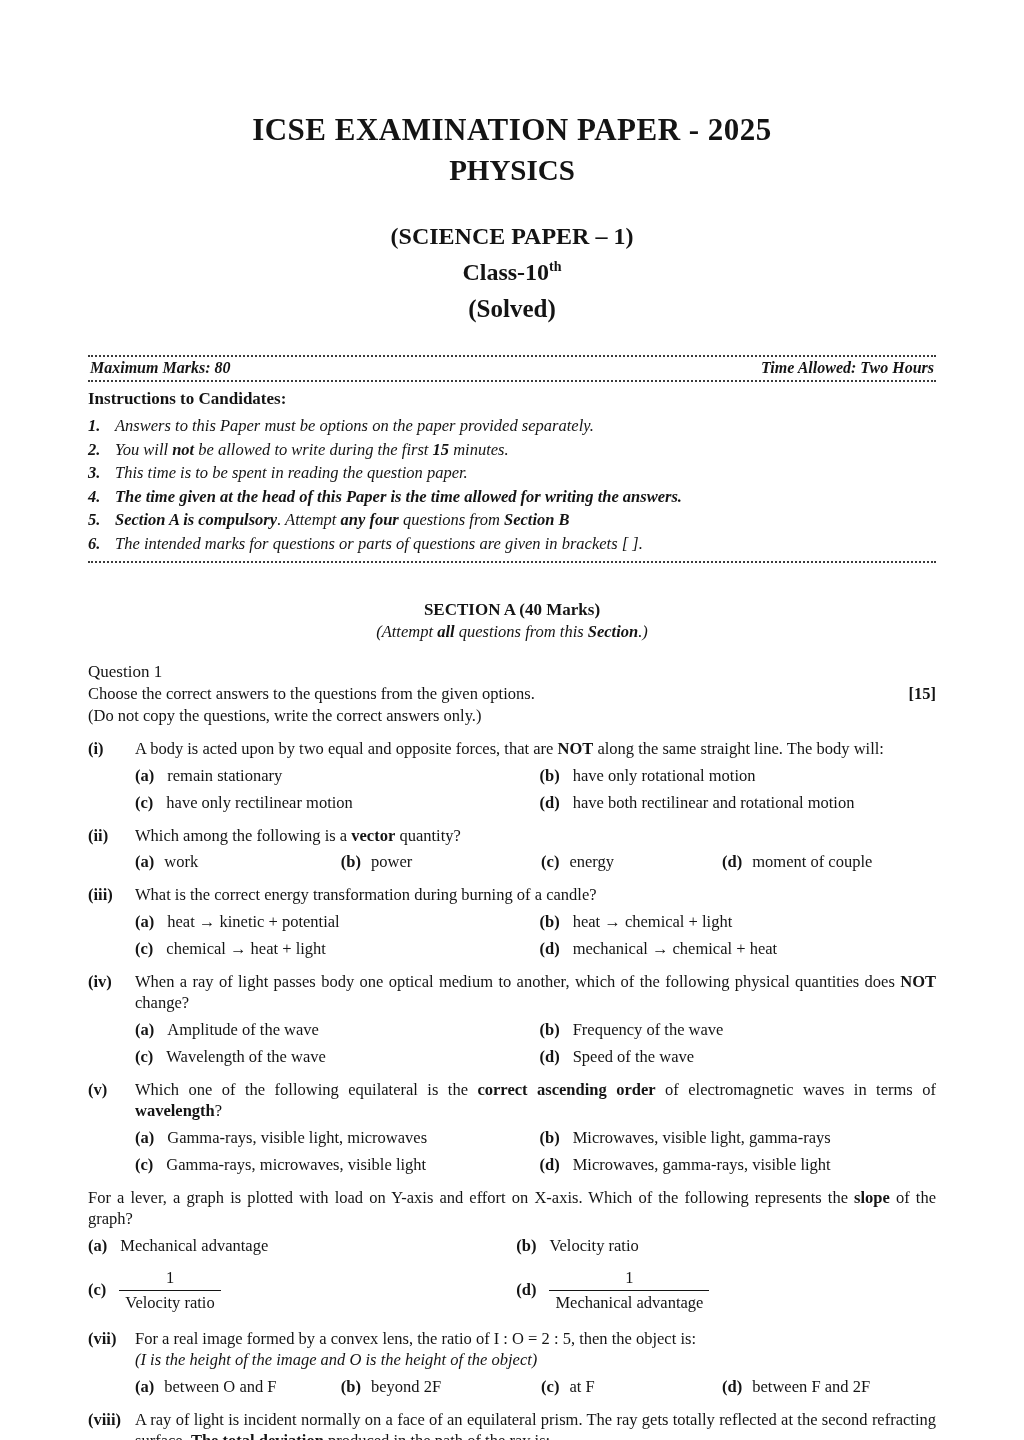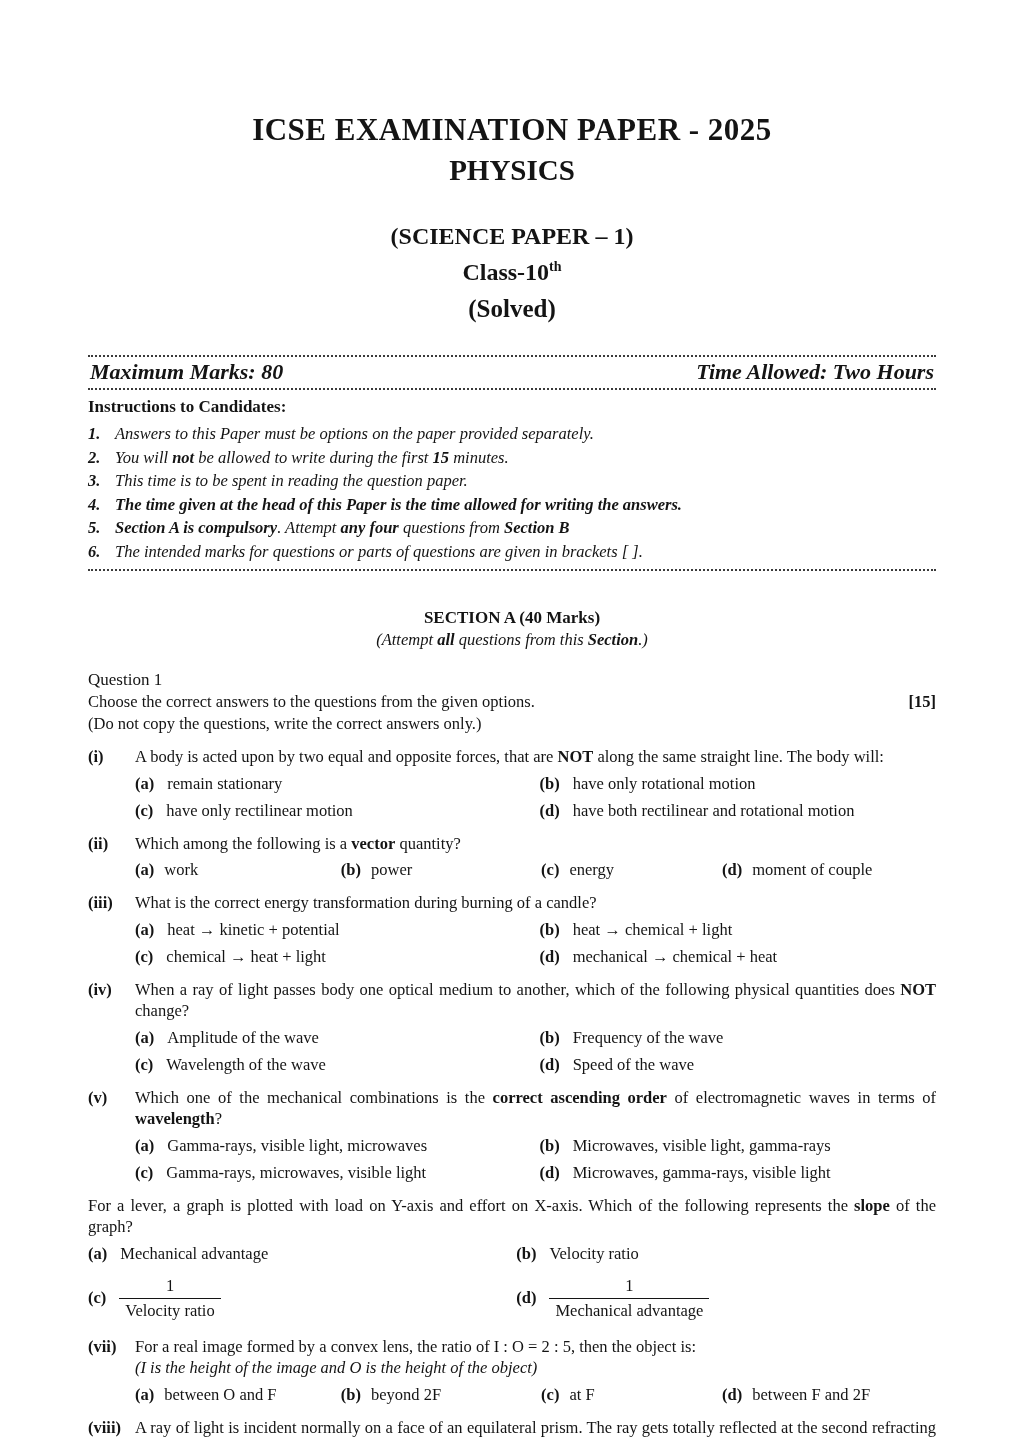--- a/index.html
+++ b/index.html
@@ -19,21 +19,21 @@
   .hdr-paper   { font-size:24px; font-weight:700; margin-top:36px; }
   .hdr-class   { font-size:24px; font-weight:700; margin-top:9px; }
   .hdr-class sup { font-size:14px; font-weight:700; }
   .hdr-solved  { font-size:25px; font-weight:700; margin-top:9px; }
 
   
   .dotted { border-top:2px dotted #3a3a3a; height:0; }
   .meta-bar { margin-top:32px; }
   .meta-row {
     display:flex; justify-content:space-between;
-    font-size:22px; font-weight:700; font-style:italic;
+    font-size:16px; font-weight:700; font-style:italic;
     padding:2px 2px 3px 2px;
   }
 
   
   .instr-heading { font-size:17px; font-weight:700; margin-top:7px; }
   .instr-list { margin-top:5px; }
   .instr-item { display:flex; font-size:16.5px; line-height:23.5px; }
   .instr-num { width:27px; flex:none; font-weight:700; font-style:italic; }
   .after-instr { margin-top:6px; }
 
@@ -230,21 +230,21 @@
             <div class="opt">
               <span class="opt-label">(d)</span>
               <span class="opt-text"><span>Speed of the wave</span></span>
             </div>
           </div>
         </div>
       </div>
       <div class="q">
         <div class="q-label">(v)</div>
         <div class="q-body">
-          <div class="q-text"><span>Which one of the mechanical combinations is the </span><span class="b ">correct ascending order</span><span> of electromagnetic waves in terms of </span><span class="b ">wavelength</span><span>?</span></div>
+          <div class="q-text"><span>Which one of the following equilateral is the </span><span class="b ">correct ascending order</span><span> of electromagnetic waves in terms of </span><span class="b ">wavelength</span><span>?</span></div>
           <div class="opt-row two">
             <div class="opt">
               <span class="opt-label">(a)</span>
               <span class="opt-text"><span>Gamma-rays, visible light, microwaves</span></span>
             </div>
             <div class="opt">
               <span class="opt-label">(b)</span>
               <span class="opt-text"><span>Microwaves, visible light, gamma-rays</span></span>
             </div>
           </div>

